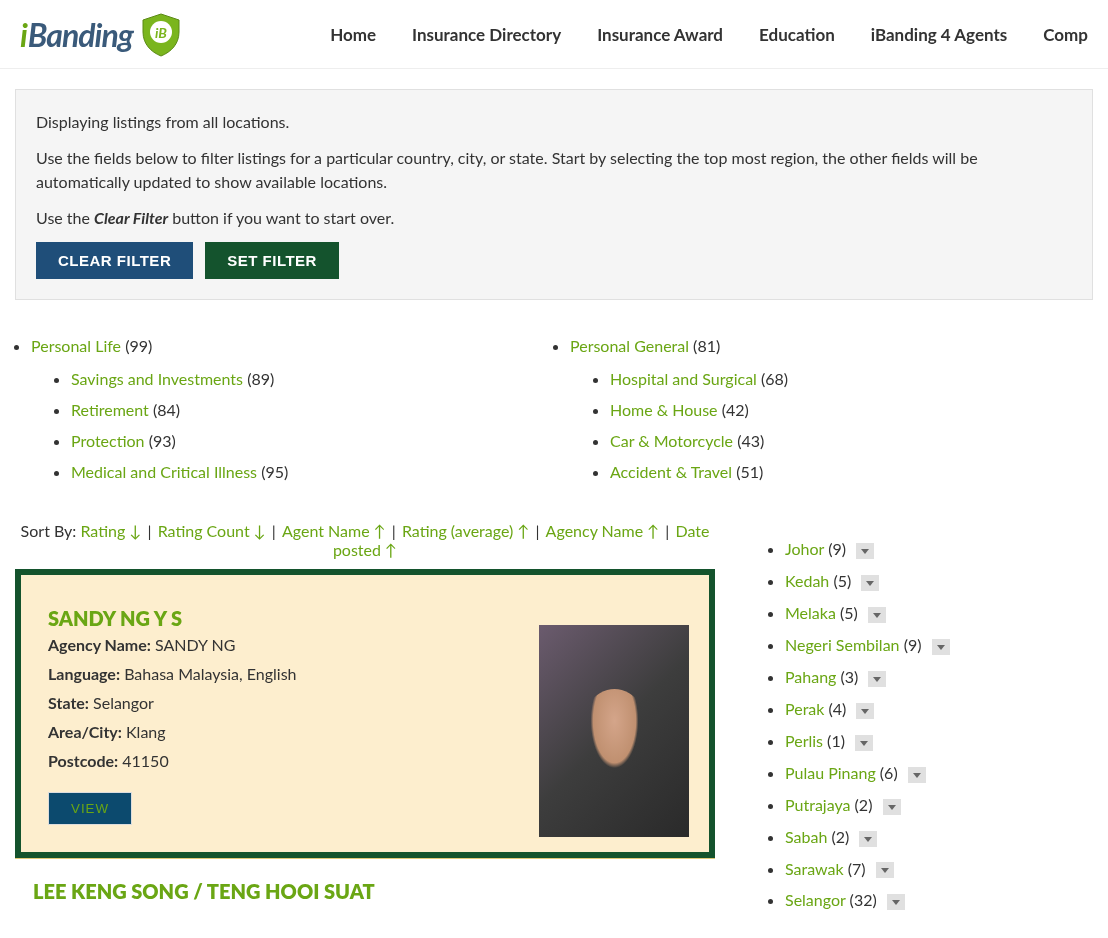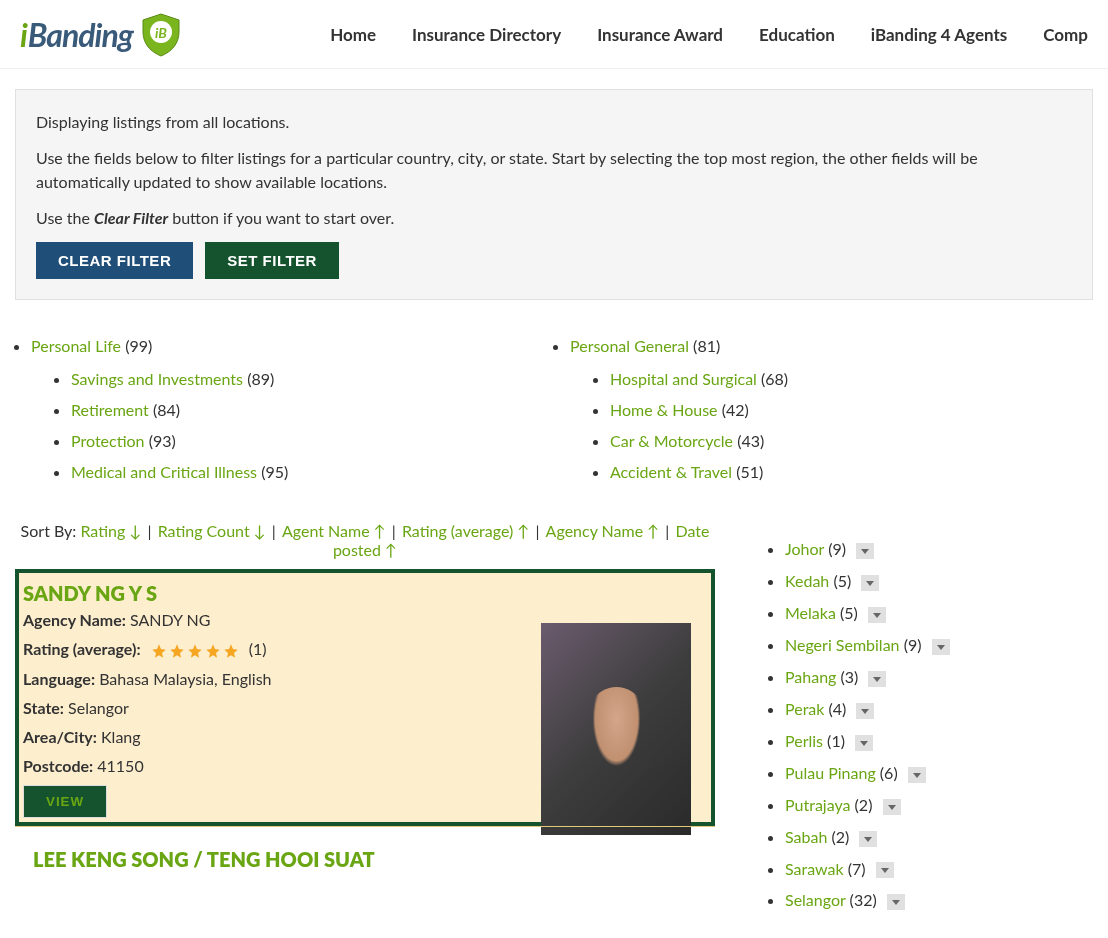--- a/index.html
+++ b/index.html
@@ -39,30 +39,30 @@
 .cat-col ul ul li { padding: 6px 0; }
 .count { color: #333; }
 
 .main-row { display: flex; padding: 0 15px; gap: 30px; }
 .left { flex: 0 0 700px; }
 .right { flex: 1; padding-top: 20px; }
 
 .sortby { text-align: center; padding: 8px 0 10px; }
 .sortby .sep { color: #333; margin: 0 2px; }
 
-.listing { background: #fdeece; border: 4px solid #14532d; padding: 4px; position: relative; }
+.listing { background: #fdeece; border: 6px solid #14532d; padding: 27px; position: relative; }
 .listing h2 a { color: #6aa614; font-weight: 800; font-size: 20px; }
 .listing .meta { margin-top: 4px; }
 .listing .meta div { margin-bottom: 10px; font-size: 16px; }
 .listing .meta b { font-weight: 700; }
 .listing-photo { position: absolute; right: 20px; top: 50px; width: 150px; height: 212px; background: linear-gradient(135deg, #6b5b6e 0%, #3d3d3d 50%, #2a2a2a 100%); }
 .listing-photo::after { content: ""; position: absolute; inset: 30% 25% 20% 25%; background: radial-gradient(ellipse at center 30%, #d4a58a 0%, #c09070 40%, transparent 45%); border-radius: 50% 50% 40% 40%; }
 .stars { display: inline-flex; gap: 2px; vertical-align: middle; margin: 0 6px; }
 .star { width: 16px; height: 16px; fill: #f5a623; }
-.view-btn { display: inline-block; background: #14532d; border: 1px solid #ddd; padding: 8px 22px; font-weight: 700; color: #6aa614; letter-spacing: 1px; cursor: pointer; }
+.view-btn { display: inline-block; background: #0c4a6e; border: 1px solid #ddd; padding: 8px 22px; font-weight: 400; color: #6aa614; letter-spacing: 1px; margin-top: 12px; cursor: pointer; }
 
 .listing2 { padding: 16px 18px 0; border-top: 1px solid #e0c978; position: relative; }
 .listing2 h2 a { color: #6aa614; font-weight: 800; font-size: 20px; }
 
 .right ul { list-style: disc; margin-left: 40px; }
 .right ul li { padding: 6px 0; }
 .expand { display: inline-block; width: 18px; height: 16px; background: #e0e0e0; vertical-align: middle; margin-left: 6px; position: relative; cursor: pointer; }
 .expand::after { content: ""; position: absolute; left: 5px; top: 6px; width: 0; height: 0; border-left: 4px solid transparent; border-right: 4px solid transparent; border-top: 5px solid #666; }
 
 b.em { font-weight: 700; font-style: italic; }
@@ -138,41 +138,20 @@
   <div class="left">
     <div class="sortby">
       <span>Sort By: </span><span id="sort-opts"><a href="#">Rating ↓</a><span class="sep"> | </span><a href="#">Rating Count ↓</a><span class="sep"> | </span><a href="#">Agent Name ↑</a><span class="sep"> | </span><a href="#">Rating (average) ↑</a><span class="sep"> | </span><a href="#">Agency Name ↑</a><span class="sep"> | </span><a href="#">Date posted ↑</a></span>
     </div>
 
     <article class="listing">
       <h2><a href="#">SANDY NG Y S</a></h2>
       <div class="listing-photo"></div>
       <div class="meta">
         <div><b>Agency Name:</b> <span>SANDY NG</span></div>
-        <div>
-          <b>Rating (average):</b>
-          <span class="stars">
-            <svg class="star" viewBox="0 0 24 24">
-                <path d="M12 2l2.9 6.9L22 10l-5.5 5 1.6 7L12 18.5 5.9 22l1.6-7L2 10l7.1-1.1z"></path>
-              </svg>
-            <svg class="star" viewBox="0 0 24 24">
-                <path d="M12 2l2.9 6.9L22 10l-5.5 5 1.6 7L12 18.5 5.9 22l1.6-7L2 10l7.1-1.1z"></path>
-              </svg>
-            <svg class="star" viewBox="0 0 24 24">
-                <path d="M12 2l2.9 6.9L22 10l-5.5 5 1.6 7L12 18.5 5.9 22l1.6-7L2 10l7.1-1.1z"></path>
-              </svg>
-            <svg class="star" viewBox="0 0 24 24">
-                <path d="M12 2l2.9 6.9L22 10l-5.5 5 1.6 7L12 18.5 5.9 22l1.6-7L2 10l7.1-1.1z"></path>
-              </svg>
-            <svg class="star" viewBox="0 0 24 24">
-                <path d="M12 2l2.9 6.9L22 10l-5.5 5 1.6 7L12 18.5 5.9 22l1.6-7L2 10l7.1-1.1z"></path>
-              </svg>
-          </span>
-          <span>(1)</span>
-        </div>
         <div><b>Language:</b> <span>Bahasa Malaysia, English</span></div>
         <div><b>State:</b> <span>Selangor</span></div>
         <div><b>Area/City:</b> <span>Klang</span></div>
         <div><b>Postcode:</b> <span>41150</span></div>
       </div>
       <button class="view-btn">VIEW</button>
     </article>
 
     <article class="listing2">
       <h2><a href="#">LEE KENG SONG / TENG HOOI SUAT</a></h2>

